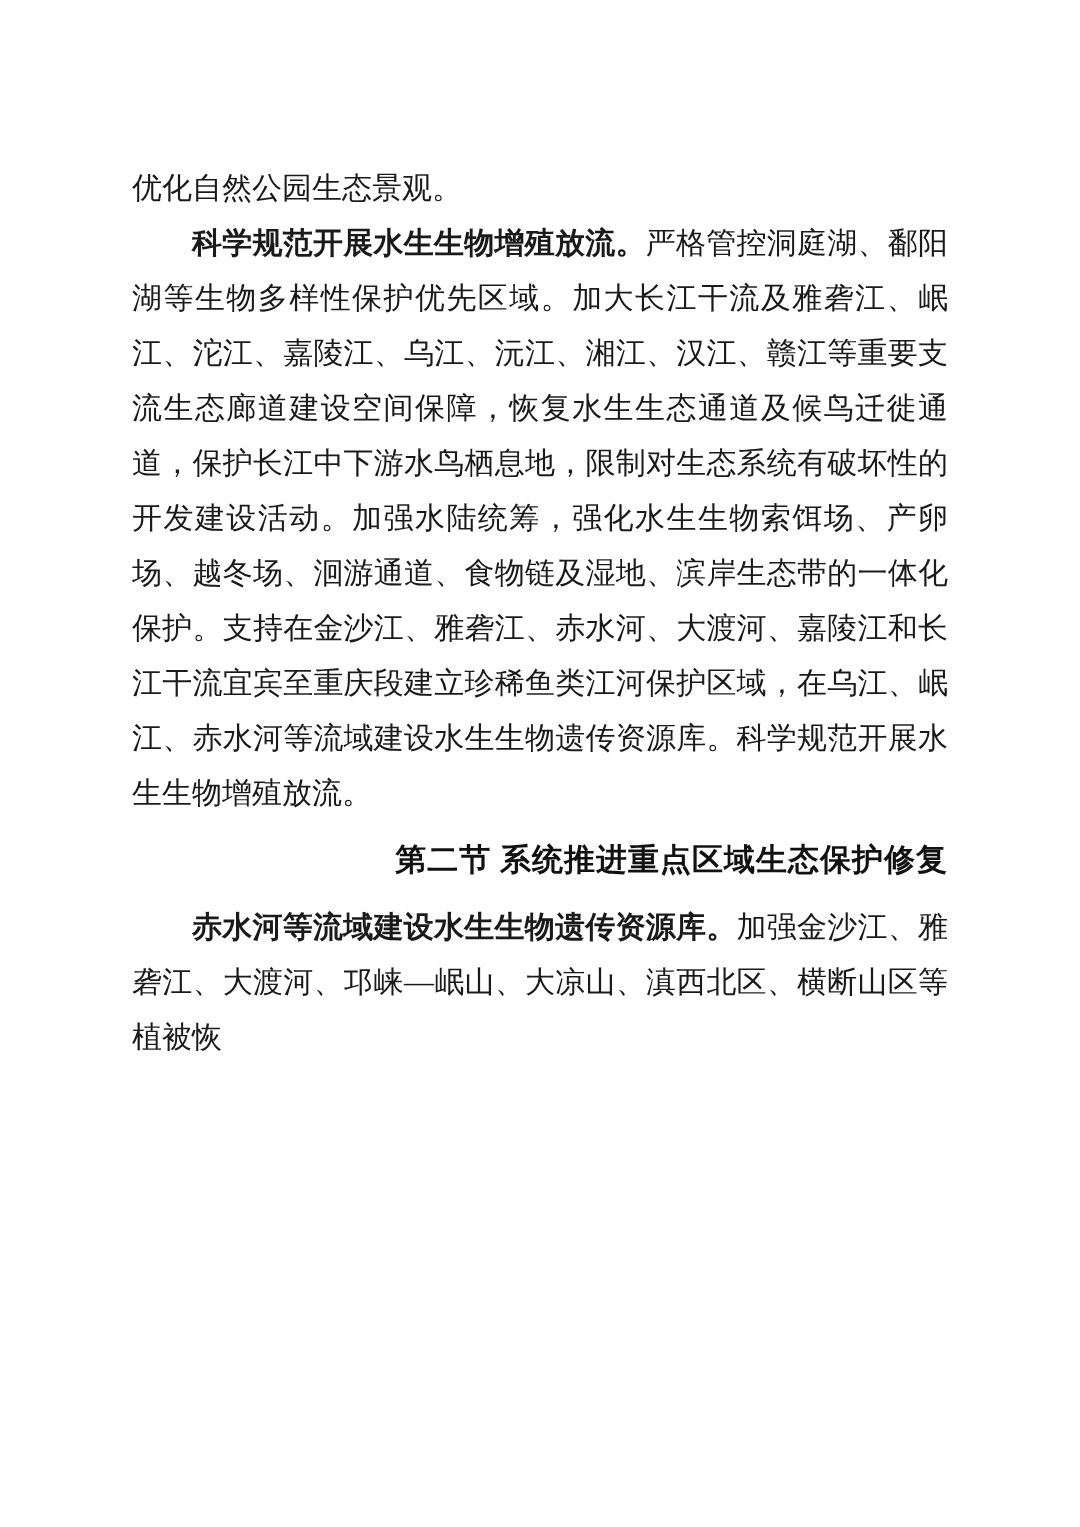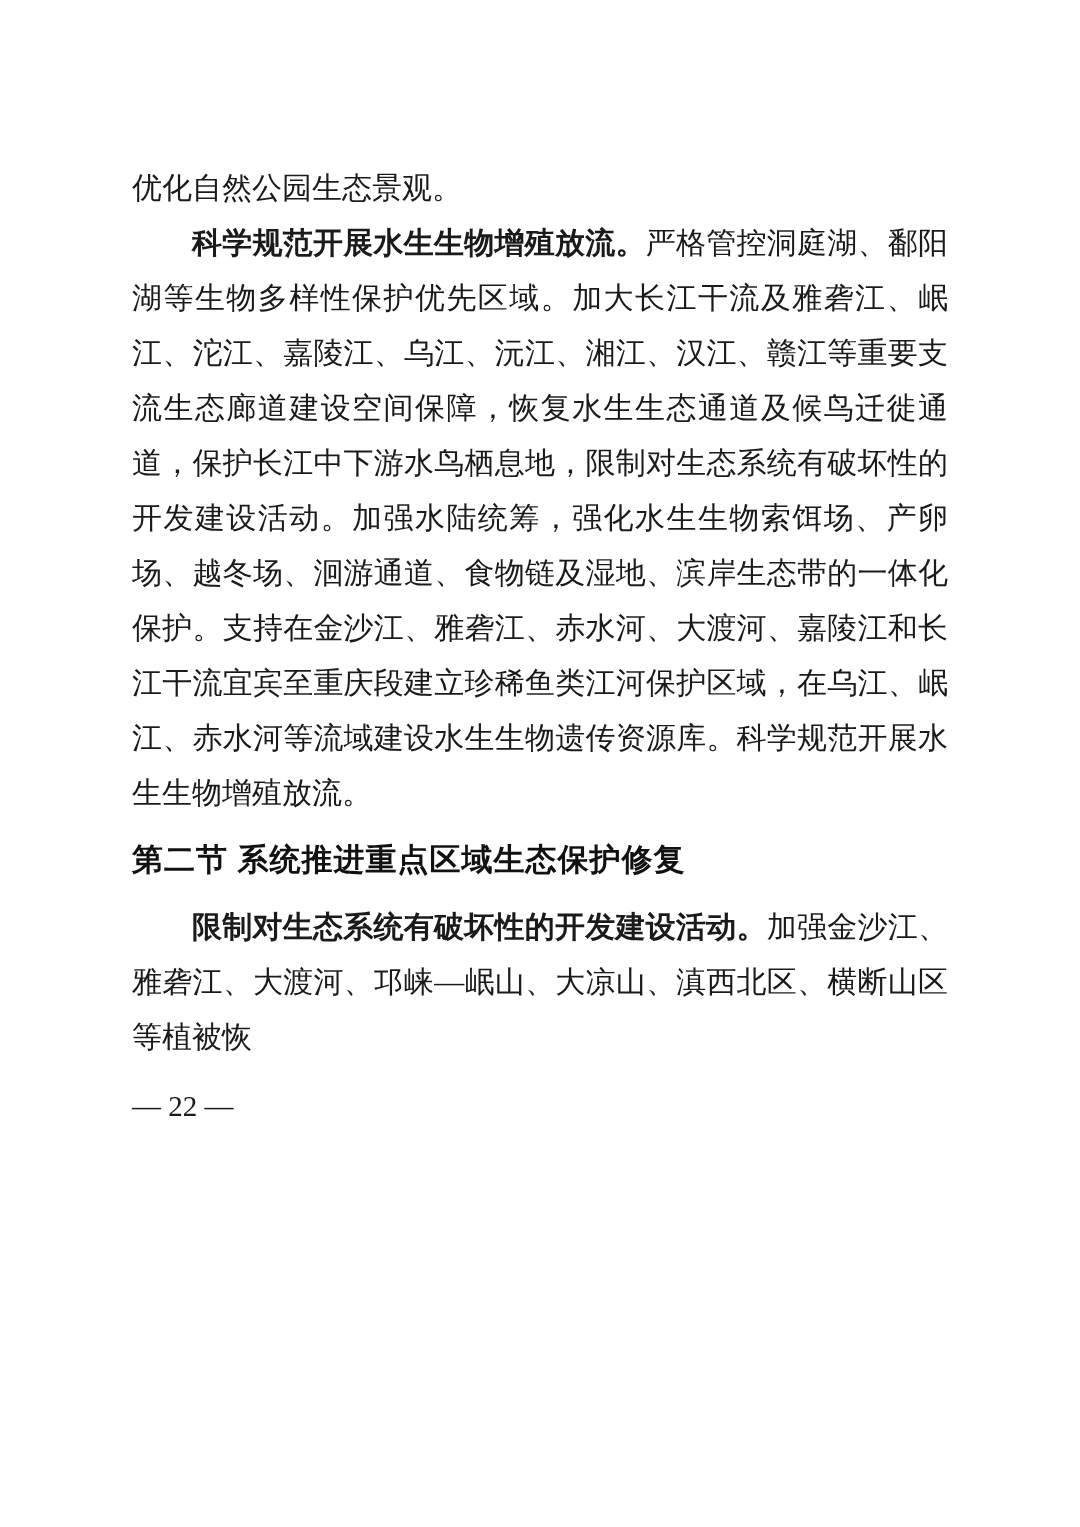--- a/index.html
+++ b/index.html
@@ -32,25 +32,25 @@
     color: #1a1a1a;
   }
   .para.indent {
     text-indent: 2em;
   }
   .lead {
     font-weight: bold;
   }
   .section-heading {
     margin: 12px 0 10px 0;
-    font-family: Liberation Sans, sans-serif;
+    font-family: Liberation Serif, serif;
     font-weight: bold;
     font-size: 31px;
     line-height: 55px;
-    text-align: left;
+    text-align: right;
     color: #111111;
     letter-spacing: 1px;
   }
   .para.gap-top {
     margin-top: 12px;
   }
   .footer {
     margin: 0;
     padding-top: 22px;
     font-size: 29px;
@@ -64,18 +64,17 @@
 <div class="page">
   <div class="content">
 
     <p class="para"><span>优化自然公园生态景观。</span></p>
 
     <p class="para indent"><span class="lead">科学规范开展水生生物增殖放流。</span><span>严格管控洞庭湖、鄱阳湖等生物多样性保护优先区域。加大长江干流及雅砻江、岷江、沱江、嘉陵江、乌江、沅江、湘江、汉江、赣江等重要支流生态廊道建设空间保障，恢复水生生态通道及候鸟迁徙通道，保护长江中下游水鸟栖息地，限制对生态系统有破坏性的开发建设活动。加强水陆统筹，强化水生生物索饵场、产卵场、越冬场、洄游通道、食物链及湿地、滨岸生态带的一体化保护。支持在金沙江、雅砻江、赤水河、大渡河、嘉陵江和长江干流宜宾至重庆段建立珍稀鱼类江河保护区域，在乌江、岷江、赤水河等流域建设水生生物遗传资源库。科学规范开展水生生物增殖放流。</span></p>
 
     <h2 class="section-heading">第二节 系统推进重点区域生态保护修复</h2>
 
 
-    <p class="para indent gap-top"><span class="lead">限制对生态系统有破坏性的开发建设活动。</span><span>加强金沙江、雅砻江、大渡河、邛崃—岷山、大凉山、滇西北区、横断山区等植被恢</span></p>
+    <p class="para indent gap-top"><span class="lead">赤水河等流域建设水生生物遗传资源库。</span><span>加强金沙江、雅砻江、大渡河、邛崃—岷山、大凉山、滇西北区、横断山区等植被恢</span></p>
 
-    <div class="footer"><span>— 22 —</span></div>
 
   </div>
 </div>
 
 </body></html>

